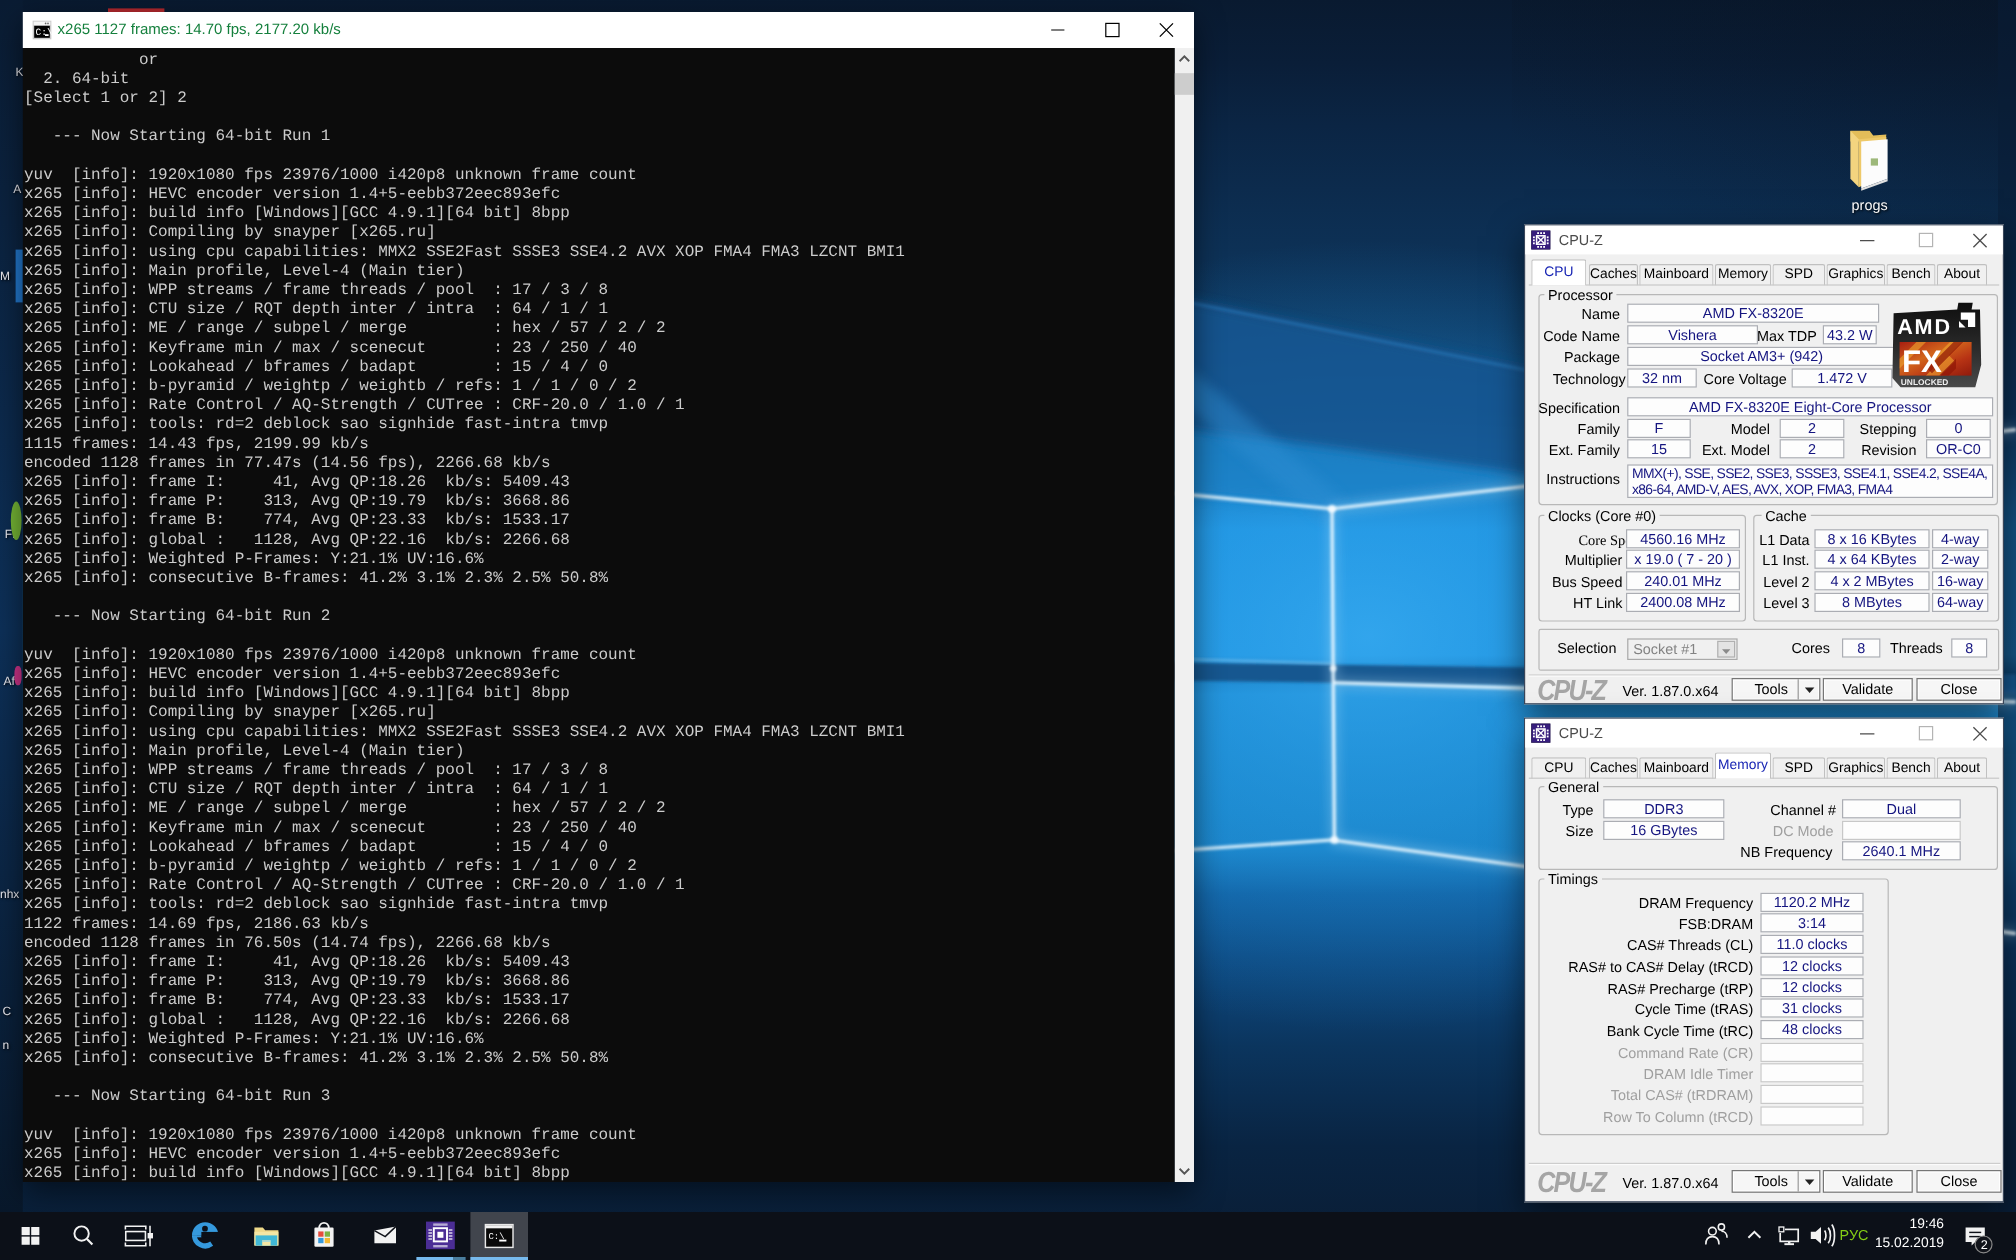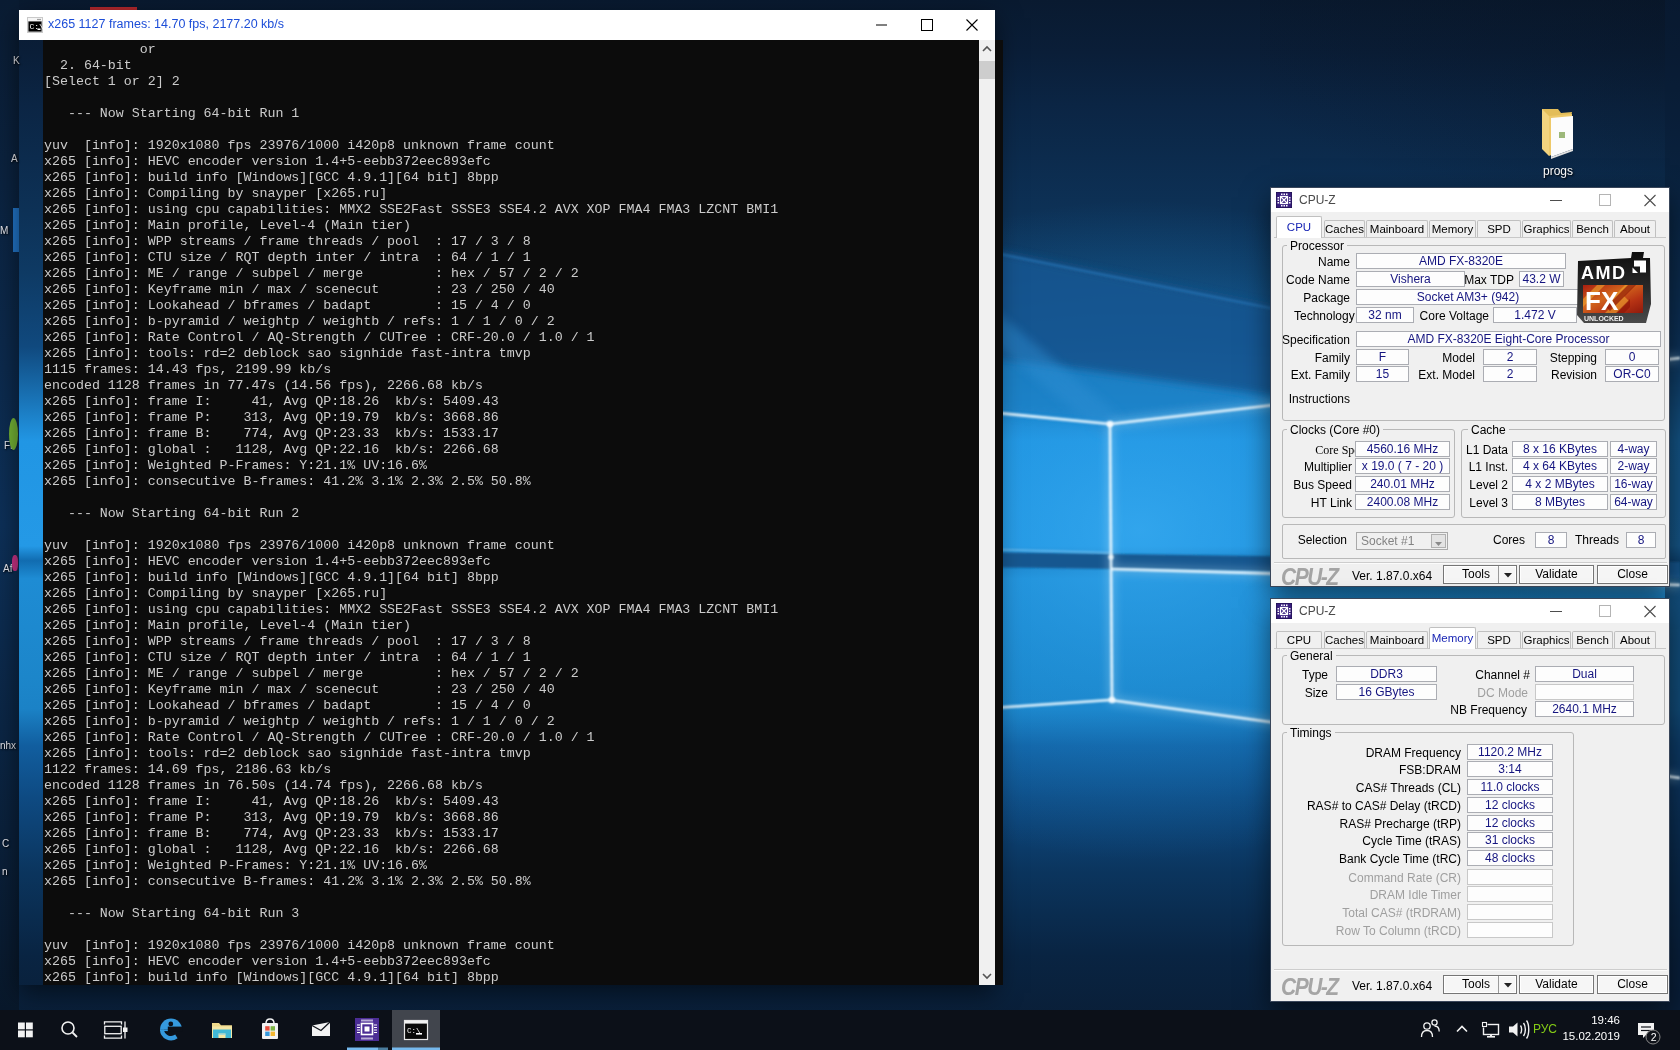--- a/index.html
+++ b/index.html
@@ -2,22 +2,22 @@
 <html><head>
 <meta charset="utf-8">
 <style>
   html,body{margin:0;padding:0;width:1680px;height:1050px;overflow:hidden;background:#0a1b31;}
   *{box-sizing:border-box;}
   #desk{position:absolute;left:0;top:0;width:1680px;height:1050px;overflow:hidden;font-family:"Liberation Sans",sans-serif;}
   #wall{position:absolute;left:0;top:0;}
   
   #con{position:absolute;left:19px;top:10px;width:976px;height:975px;box-shadow:0 8px 24px rgba(0,0,0,.55);}
   #con .tbar{position:absolute;left:0;top:0;width:976px;height:30px;background:#fff;}
-  #con .ttxt{position:absolute;left:29px;top:7px;font-size:12.5px;color:#1d4ed8;}
-  #con .body{position:absolute;left:0;top:30px;width:960px;height:945px;background:#0c0c0c;overflow:hidden;margin-left:24px;}
+  #con .ttxt{position:absolute;left:29px;top:7px;font-size:12.5px;color:#15803d;}
+  #con .body{position:absolute;left:0;top:30px;width:960px;height:945px;background:#0c0c0c;overflow:hidden;}
   #con pre{margin:0;position:absolute;left:1px;top:2px;font-family:"Liberation Mono",monospace;font-size:13.3px;line-height:16px;color:#cccccc;letter-spacing:0;}
   #con .sbar{position:absolute;left:960px;top:30px;width:16px;height:945px;background:#f0f0f0;}
   #con .sb-thumb{position:absolute;left:0;top:21px;width:16px;height:18px;background:#cdcdcd;}
   
   .cz{position:absolute;width:400px;background:#f0f0f0;border:1px solid #39465a;box-shadow:0 10px 26px rgba(0,0,0,.55);}
   .cz .bar{position:absolute;left:0;top:0;right:0;height:24px;background:#fff;}
   .cz .bt{position:absolute;top:5px;font-size:12px;color:#4a4a4a;}
   .cz .rlbl{position:absolute;font-size:12px;color:#000;white-space:nowrap;text-align:right;}
   .cz .glbl{color:#9f9f9f;}
   .cz .fld{position:absolute;height:16px;background:#fdfdfd;border:1px solid #abadb3;color:#151580;font-size:12px;text-align:center;line-height:14px;white-space:nowrap;}
@@ -292,20 +292,21 @@
   <div class="fld" style="left:212px;top:161px;width:54px;">2</div>
   <span class="rlbl" style="left:266px;width:60px;top:163px;">Stepping</span>
   <div class="fld" style="left:334px;top:161px;width:54px;">0</div>
   <span class="rlbl" style="left:0;width:79px;top:180px;">Ext. Family</span>
   <div class="fld" style="left:85px;top:178px;width:53px;">15</div>
   <span class="rlbl" style="left:144px;width:60px;top:180px;">Ext. Model</span>
   <div class="fld" style="left:212px;top:178px;width:54px;">2</div>
   <span class="rlbl" style="left:266px;width:60px;top:180px;">Revision</span>
   <div class="fld" style="left:334px;top:178px;width:54px;">OR-C0</div>
   <span class="rlbl" style="left:0;width:79px;top:204px;padding-left:12px;">Instructions</span>
+  <div class="fld" style="left:85px;top:199px;width:305px;height:28px;text-align:left;padding:0 3px;line-height:13.5px;font-size:11.6px;letter-spacing:-0.55px;overflow:hidden;">MMX(+), SSE, SSE2, SSE3, SSSE3, SSE4.1, SSE4.2, SSE4A,<br>x86-64, AMD-V, AES, AVX, XOP, FMA3, FMA4</div>
 
   <svg style="position:absolute;left:305px;top:64px;" width="78" height="71">
     <defs>
       <linearGradient id="amdg" x1="0" y1="0" x2="0" y2="1">
             <stop offset="0" stop-color="#0e0e0e"></stop>
             <stop offset="0.55" stop-color="#2b2b2b"></stop>
             <stop offset="1" stop-color="#4a4a4a"></stop>
           </linearGradient>
       <linearGradient id="fxg" x1="0" y1="0" x2="1" y2="1">
             <stop offset="0" stop-color="#a81e10"></stop>

